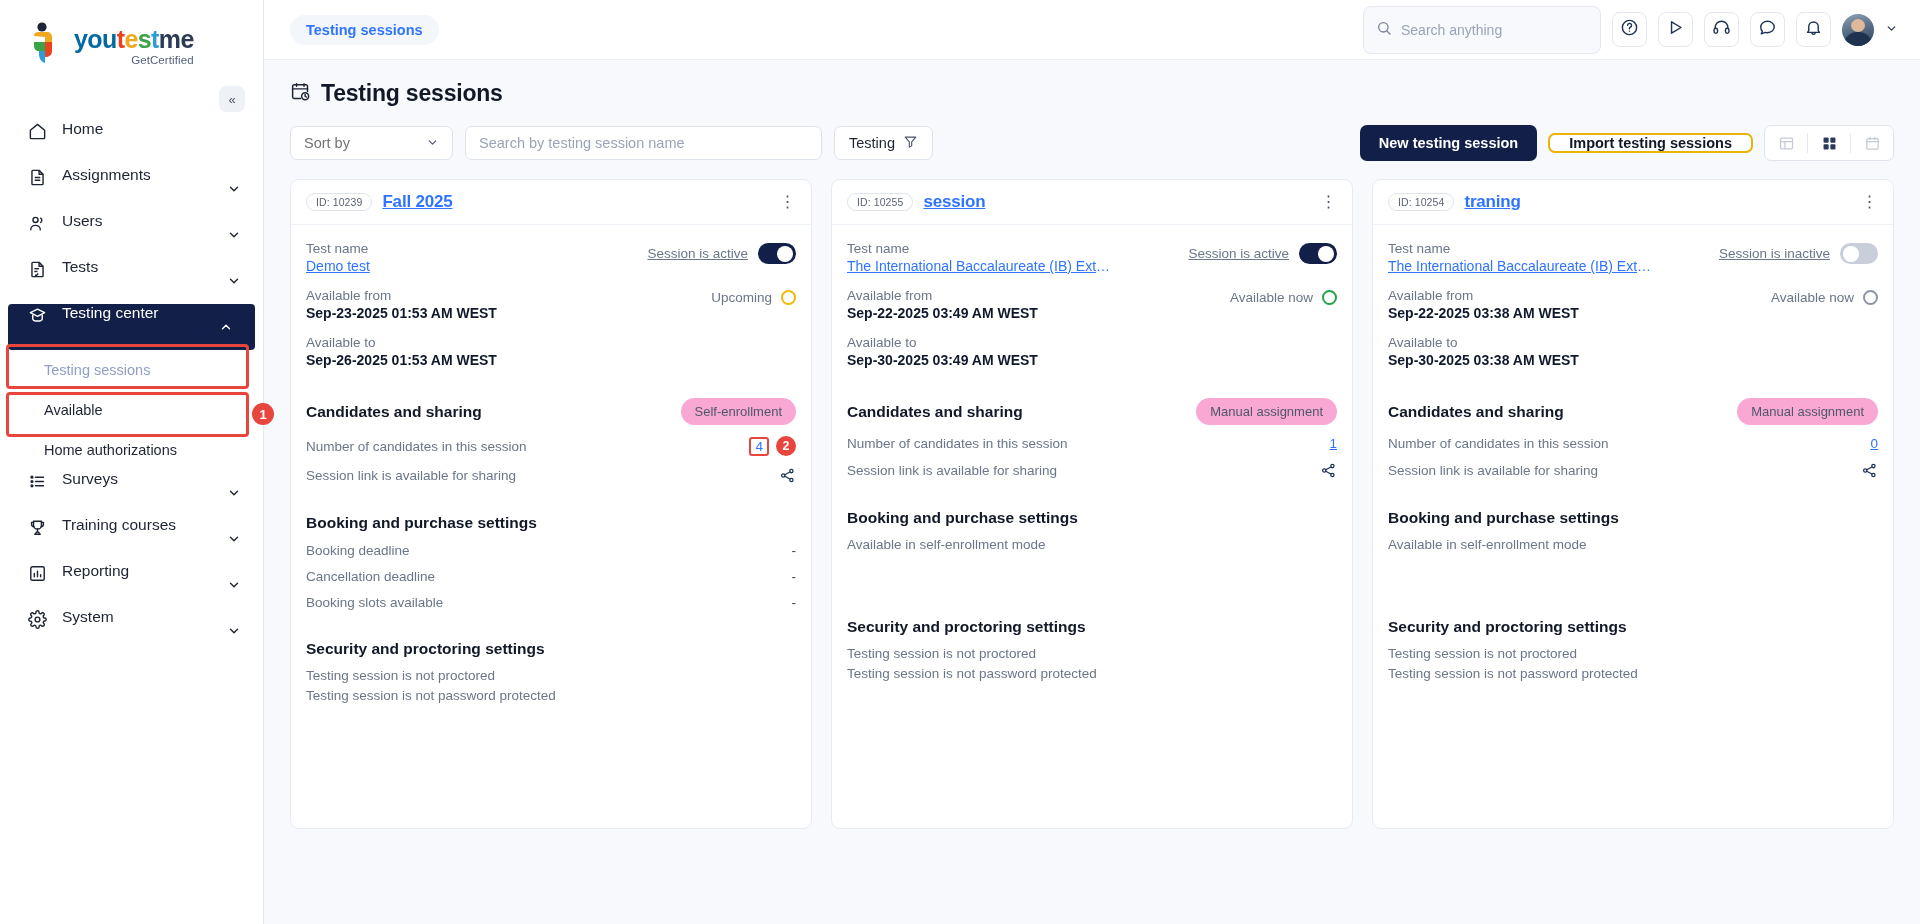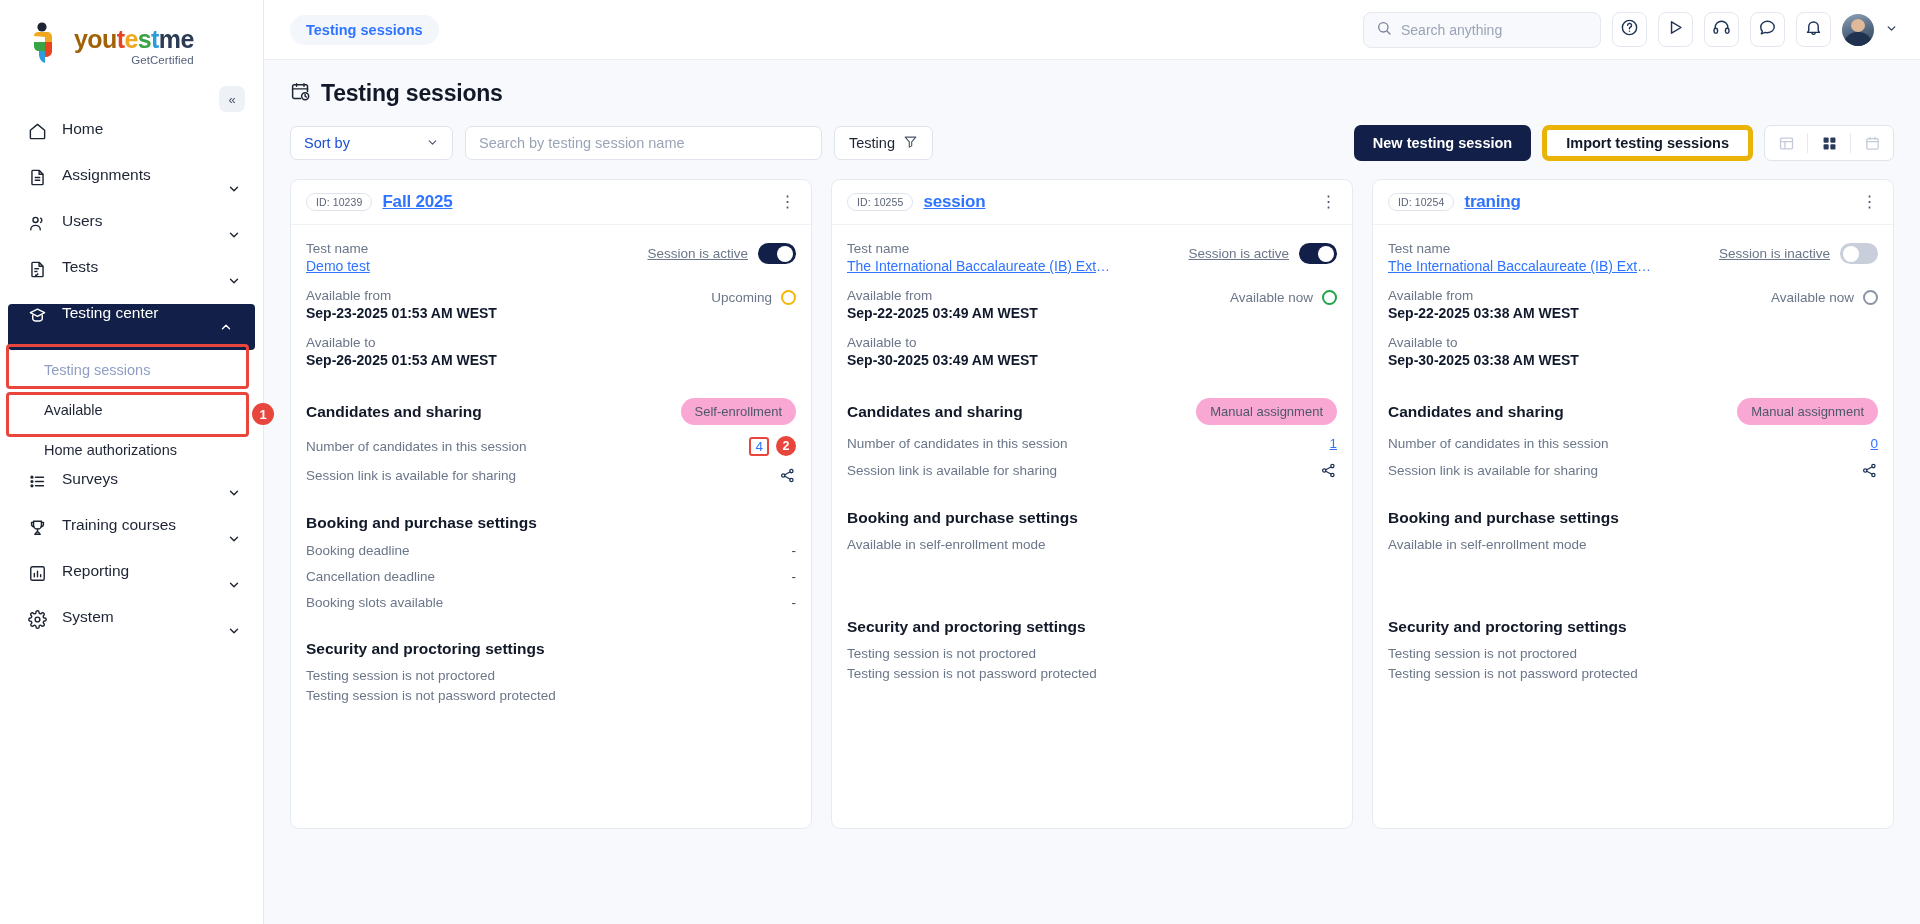--- a/index.html
+++ b/index.html
@@ -16,21 +16,21 @@
   .sidebar {
     width: 264px; height: 924px; flex: 0 0 264px;
     background: #ffffff; border-right: 1px solid #e6e9ef;
     position: relative;
   }
   .logo-wrap { padding: 22px 0 0 28px; position: relative; height: 84px; }
   .logo-row { display: flex; align-items: flex-start; gap: 8px; }
   .logo-mark { width: 38px; height: 42px; position: relative; }
   .logo-text { margin-top: 5px; }
   .logo-word { font-size: 25px; font-weight: 700; letter-spacing: -0.6px; line-height: 1; }
-  .logo-word .y { color: #a16207; }
+  .logo-word .y { color: #0369a1; }
   .logo-word .t1 { color: #e8421f; }
   .logo-word .e1 { color: #f0a81e; }
   .logo-word .s1 { color: #3aa346; }
   .logo-word .t2 { color: #2d9cdb; }
   .logo-word .me { color: #2b3c54; }
   .logo-sub { font-size: 11.5px; color: #54617a; text-align: right; margin-top: 2px; letter-spacing: 0.1px; }
 
   .collapse-btn {
     position: absolute; right: 18px; top: 86px;
     width: 26px; height: 26px; border-radius: 7px;
@@ -72,21 +72,21 @@
   .topbar {
     height: 60px; background: #fff; display: flex; align-items: center;
     padding: 0 22px 0 26px; border-bottom: 1px solid #eceff4; flex: 0 0 60px;
   }
   .crumb {
     background: #f3f6fb; color: #2f74ff; font-size: 14.5px; font-weight: 600;
     padding: 7px 16px; border-radius: 16px; cursor: pointer;
   }
   .topbar-right { margin-left: auto; display: flex; align-items: center; gap: 11px; }
   .search-box {
-    width: 238px; height: 36px; background: #f7f9fc; border: 1px solid #e6e9ef;
+    width: 238px; height: 48px; background: #f7f9fc; border: 1px solid #e6e9ef;
     border-radius: 8px; display: flex; align-items: center; gap: 9px; padding: 0 12px;
   }
   .search-box input {
     border: none; outline: none; background: transparent; font-size: 14px;
     color: #6b7689; font-family: "Liberation Sans", sans-serif; width: 100%;
   }
   .search-box input::placeholder { color: #9aa4b6; }
   .icon-btn {
     width: 35px; height: 35px; border: 1px solid #e3e7ef; border-radius: 8px;
     display: flex; align-items: center; justify-content: center; cursor: pointer; background:#fff;
@@ -107,21 +107,21 @@
   .caret { color:#35415a; font-size: 11px; cursor:pointer; }
 
   .content { flex: 1; padding: 20px 26px 0 26px; overflow: hidden; }
   .page-title-row { display: flex; align-items: center; gap: 10px; }
   .page-title { font-size: 23px; font-weight: 700; color: #111827; letter-spacing: -0.2px; }
   .page-desc { font-size: 13.5px; color: #6b7689; margin-top: 9px; }
 
   .toolbar { display: flex; align-items: center; gap: 12px; margin-top: 18px; }
   .sortby {
     width: 163px; height: 34px; background:#fff; border: 1px solid #dfe4ec; border-radius: 7px;
-    display: flex; align-items: center; padding: 0 13px; font-size: 14.5px; color: #1d4ed8; cursor: pointer;
+    display: flex; align-items: center; padding: 0 13px; font-size: 14.5px; color: #737373; cursor: pointer;
   }
   .sortby .chev { margin-left: auto; color:#55607a; font-size: 11px; }
   .tsearch {
     width: 357px; height: 34px; background:#fff; border: 1px solid #dfe4ec; border-radius: 7px;
     display: flex; align-items: center; padding: 0 13px;
   }
   .tsearch input {
     border:none; outline:none; background:transparent; font-size:14.5px; color:#1d2433;
     font-family:"Liberation Sans", sans-serif; width:100%;
   }
@@ -130,21 +130,21 @@
     height: 34px; background:#fff; border:1px solid #dfe4ec; border-radius:7px;
     display:flex; align-items:center; gap:8px; padding: 0 14px; font-size: 14.5px; cursor:pointer;
   }
   .toolbar-right { margin-left: auto; display: flex; align-items: center; gap: 11px; }
   .btn-primary {
     height: 36px; background:#122049; color:#fff; border-radius:7px; border:none;
     padding: 0 19px; font-size: 14.5px; font-weight: 600; cursor:pointer;
     font-family:"Liberation Sans", sans-serif;
   }
   .btn-outline {
-    height: 36px; background:#fff; color:#111827; border:5px solid #eab308; border-radius:7px;
+    height: 20px; background:#fff; color:#111827; border:2px solid #eab308; border-radius:7px;
     padding: 0 19px; font-size: 14.5px; font-weight: 600; cursor:pointer;
     font-family:"Liberation Sans", sans-serif;
   }
   .viewtoggle {
     height: 36px; border:1px solid #dfe4ec; border-radius:7px; background:#fff;
     display:flex; align-items:center;
   }
   .viewtoggle .vt { width: 42px; height: 34px; display:flex; align-items:center; justify-content:center; cursor:pointer; }
   .viewtoggle .sep { width:1px; height: 20px; background:#e4e8f0; }
 

